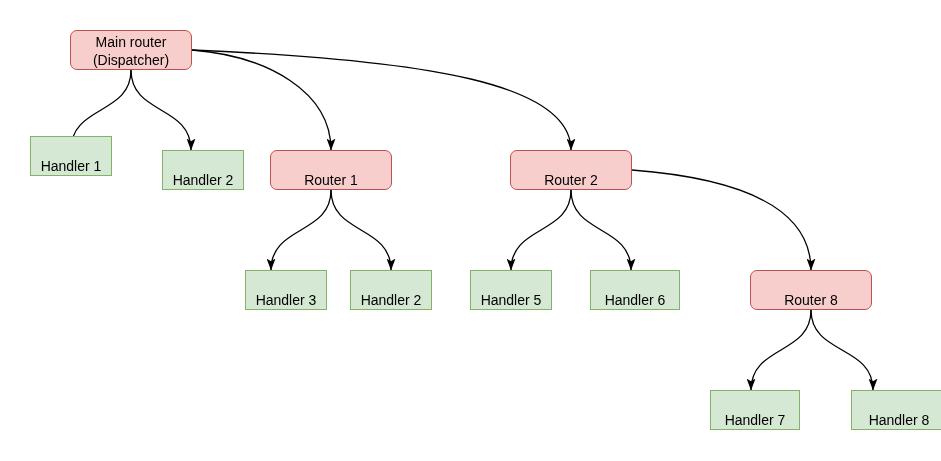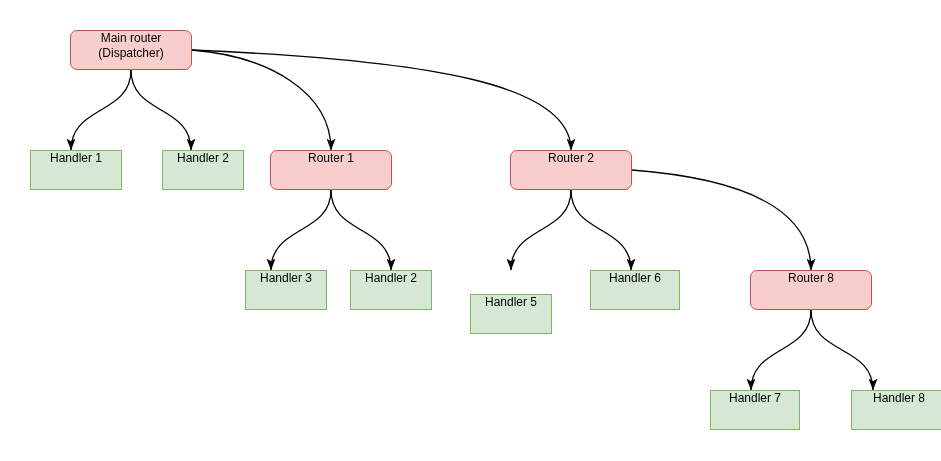--- a/index.html
+++ b/index.html
@@ -29,24 +29,24 @@
     stroke-width: 1.3;
   }
   .arrowhead {
     fill: var(--edge, #000000);
     stroke: none;
   }
   .node {
     position: absolute;
     box-sizing: border-box;
     display: flex;
-    align-items: flex-start;
+    align-items: flex-end;
     justify-content: center;
     text-align: center;
-    font-size: 12px;
+    font-size: 14px;
     line-height: 1.25;
     color: var(--text, #000000);
     white-space: nowrap;
   }
   .node.router {
     background: var(--router-fill, #f8cecc);
     border: 1.3px solid var(--router-stroke, #b85450);
     border-radius: 7px;
   }
   .node.handler {
@@ -78,21 +78,21 @@
     <path class="edge" d="M 811 310 C 811 355 873 345 873 390" marker-end="url(#arrow)"></path>
   </svg>
 
   <div class="node router" style="left:70px; top:30px; width:122px; height:40px;">
     <div>
       <span>Main router</span><br>
       <span>(Dispatcher)</span>
     </div>
   </div>
 
-  <div class="node handler" style="left:30px; top:150px; width:92px; height:40px;">
+  <div class="node handler" style="left:30px; top:136px; width:82px; height:40px;">
     <span>Handler 1</span>
   </div>
 
   <div class="node handler" style="left:150px; top:150px; width:82px; height:40px;margin-left:12px;">
     <span>Handler 2</span>
   </div>
 
   <div class="node router" style="left:270px; top:150px; width:122px; height:40px;">
     <span>Router 1</span>
   </div>
@@ -102,21 +102,21 @@
   </div>
 
   <div class="node handler" style="left:245px; top:270px; width:82px; height:40px;">
     <span>Handler 3</span>
   </div>
 
   <div class="node handler" style="left:350px; top:270px; width:82px; height:40px;">
     <span>Handler 2</span>
   </div>
 
-  <div class="node handler" style="left:470px; top:270px; width:82px; height:40px;margin-top:24px;">
+  <div class="node handler" style="left:470px; top:270px; width:82px; height:40px;">
     <span>Handler 5</span>
   </div>
 
   <div class="node handler" style="left:590px; top:270px; width:90px; height:40px;">
     <span>Handler 6</span>
   </div>
 
   <div class="node router" style="left:750px; top:270px; width:122px; height:40px;">
     <span>Router 8</span>
   </div>

